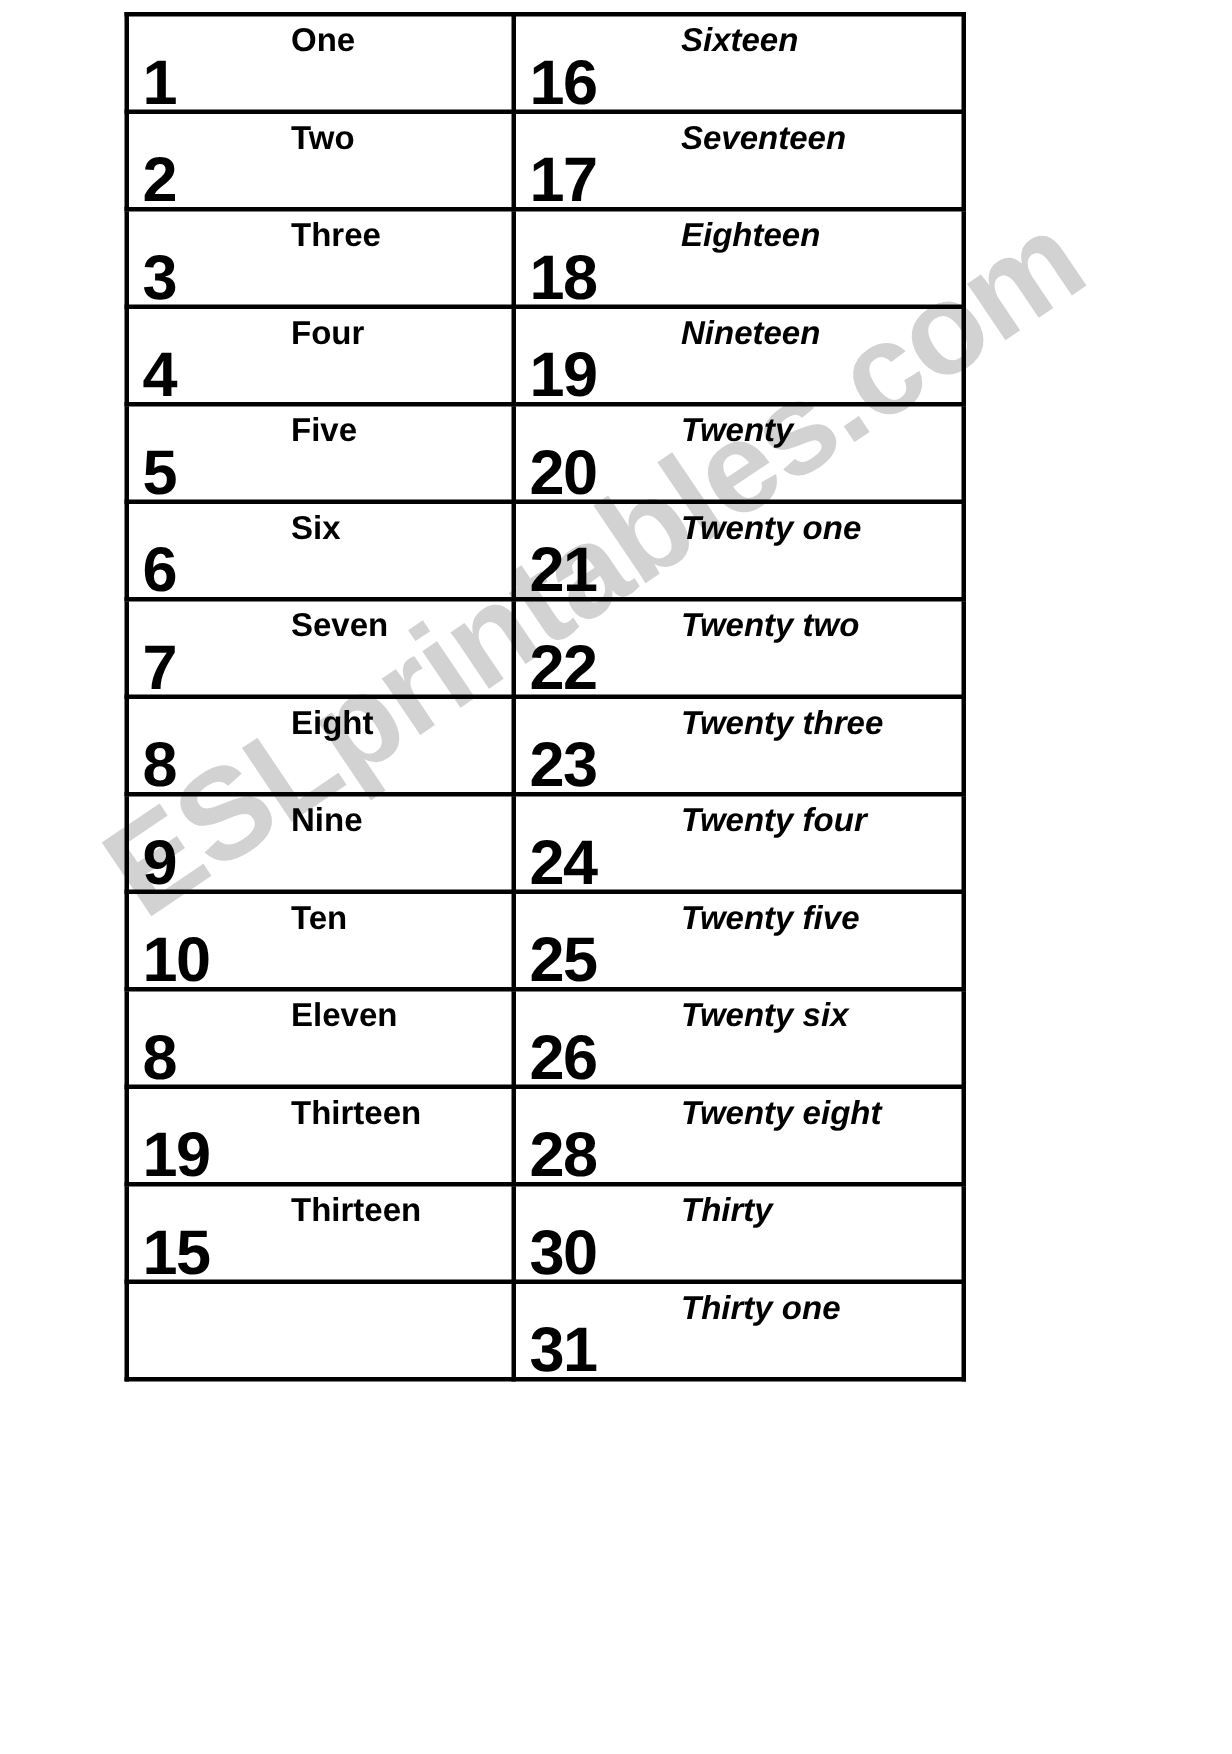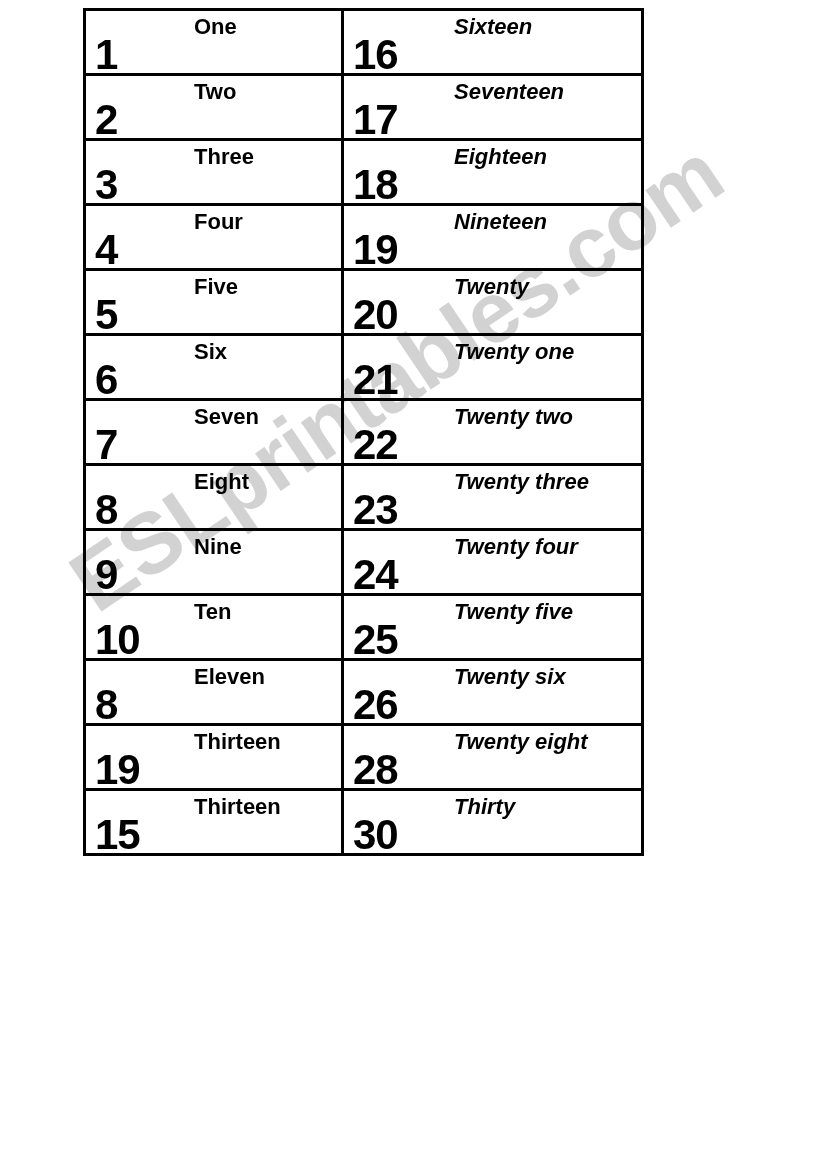--- a/index.html
+++ b/index.html
@@ -289,16 +289,27 @@
               <span class="word">Thirteen</span>
             </div>
           </td>
           <td class="cell col-right-cell">
             <div class="cell-inner">
               <span class="numeral">30</span>
               <span class="word">Thirty</span>
             </div>
           </td>
         </tr>
+        <tr>
+          <td class="cell col-left-cell cell-empty">
+            <div class="cell-inner"></div>
+          </td>
+          <td class="cell col-right-cell">
+            <div class="cell-inner">
+              <span class="numeral">31</span>
+              <span class="word">Thirty one</span>
+            </div>
+          </td>
+        </tr>
       </tbody>
   </table>
 
 </div>
 
 </body></html>

